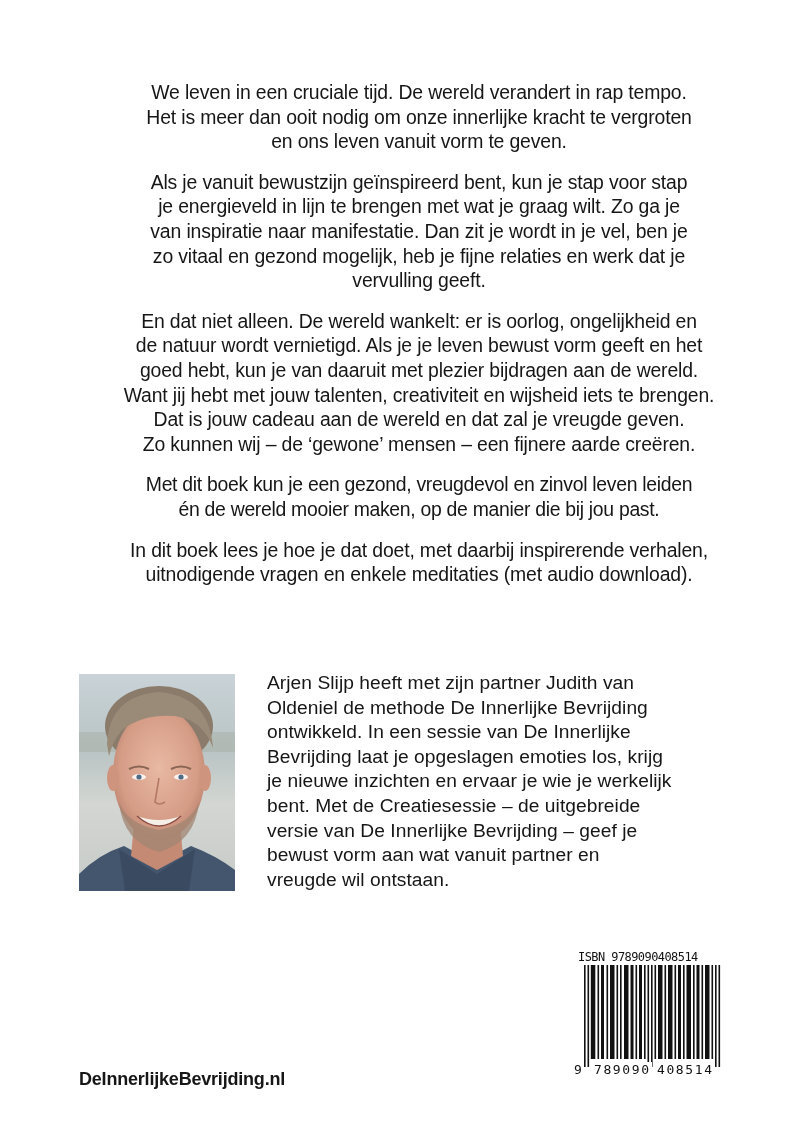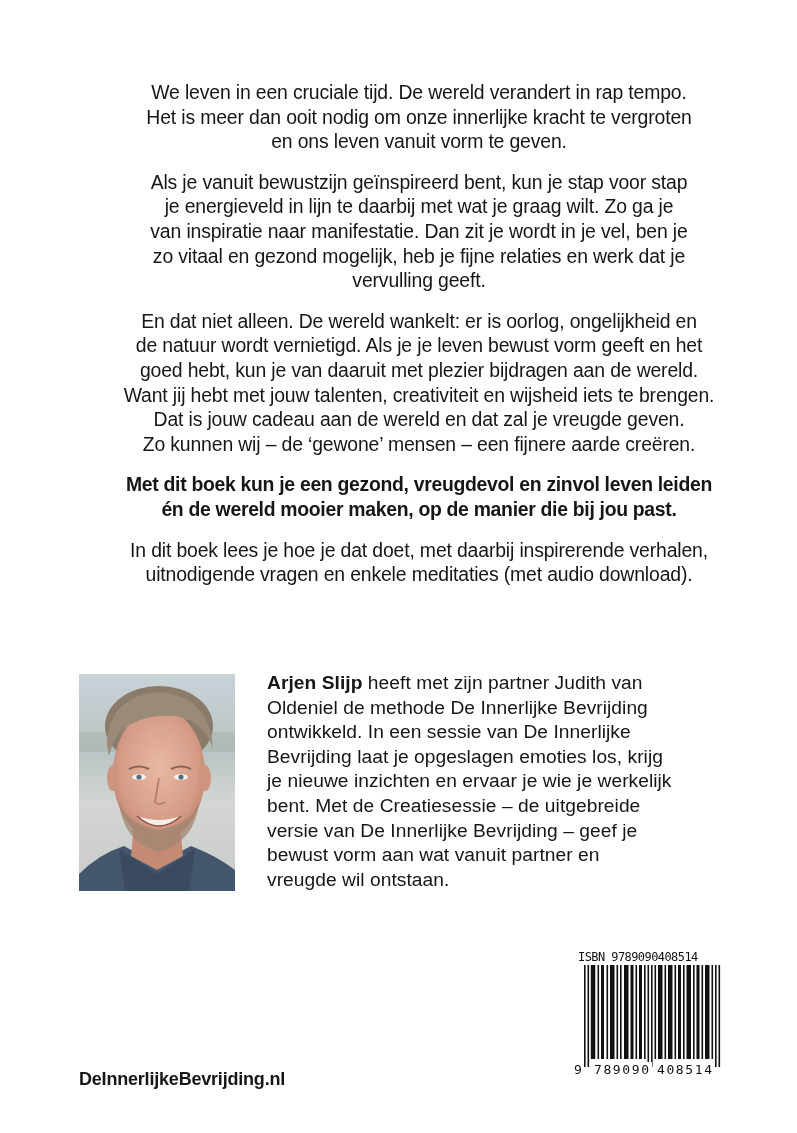--- a/index.html
+++ b/index.html
@@ -1,27 +1,27 @@
 <!DOCTYPE html>
 <html><head>
   <meta charset="utf-8">
   <style>
     html, body { margin: 0; padding: 0; background: #ffffff; }
     body { width: 797px; height: 1133px; position: relative; overflow: hidden;
            font-family: "Liberation Sans", sans-serif; color: #161616; }
     .main-text { position: absolute; left: 79px; top: 80px; width: 680px; text-align: center; }
     .para { font-size: 19.4px; line-height: 24.6px; margin: 0 0 16px 0; letter-spacing: -0.15px; }
     .para .line { display: block; white-space: nowrap; }
-    .para.bold { font-weight: bold; letter-spacing: -0.3px; }
+    .para.bold { font-weight: normal; letter-spacing: -0.3px; }
     .author-photo { position: absolute; left: 79px; top: 674px; width: 156px; height: 217px; overflow: hidden; }
     .author-photo svg { display: block; width: 100%; height: 100%; }
     .bio { position: absolute; left: 267px; top: 671px; width: 470px;
            font-size: 19.2px; line-height: 24.6px; letter-spacing: 0.05px; }
     .bio .line { display: block; white-space: nowrap; }
-    .bio b { font-weight: bold; }
+    .bio b { font-weight: normal; }
     .website { position: absolute; left: 79px; top: 1069px; font-size: 18px; font-weight: bold; letter-spacing: -0.2px; }
     .barcode { position: absolute; left: 576px; top: 928px; width: 150px; height: 130px; margin-top: 21px; }
     .isbn-top { position: absolute; left: 2px; top: 0; font-family: "DejaVu Sans Mono", monospace;
                 font-size: 13px; letter-spacing: -0.6px; transform: scaleX(0.92); transform-origin: left; color: #111; }
     .bars { position: absolute; left: 2px; top: 16px; width: 144px; height: 102px; }
     .bars svg { display: block; width: 100%; height: 100%; }
     .digits { position: absolute; left: 0; top: 113px; width: 150px; font-family: "DejaVu Sans Mono", monospace;
               font-size: 13px; color: #111; }
     .digits span { position: absolute; top: 0; background: #fff; padding: 0 1px; }
   </style>
@@ -29,21 +29,21 @@
 <body>
 
 <div class="main-text">
   <p class="para">
     <span class="line">We leven in een cruciale tijd. De wereld verandert in rap tempo.</span>
     <span class="line">Het is meer dan ooit nodig om onze innerlijke kracht te vergroten</span>
     <span class="line">en ons leven vanuit vorm te geven.</span>
   </p>
   <p class="para">
     <span class="line">Als je vanuit bewustzijn geïnspireerd bent, kun je stap voor stap</span>
-    <span class="line">je energieveld in lijn te daarbij met wat je graag wilt. Zo ga je</span>
+    <span class="line">je energieveld in lijn te brengen met wat je graag wilt. Zo ga je</span>
     <span class="line">van inspiratie naar manifestatie. Dan zit je wordt in je vel, ben je</span>
     <span class="line">zo vitaal en gezond mogelijk, heb je fijne relaties en werk dat je</span>
     <span class="line">vervulling geeft.</span>
   </p>
   <p class="para">
     <span class="line">En dat niet alleen. De wereld wankelt: er is oorlog, ongelijkheid en</span>
     <span class="line">de natuur wordt vernietigd. Als je je leven bewust vorm geeft en het</span>
     <span class="line">goed hebt, kun je van daaruit met plezier bijdragen aan de wereld.</span>
     <span class="line">Want jij hebt met jouw talenten, creativiteit en wijsheid iets te brengen.</span>
     <span class="line">Dat is jouw cadeau aan de wereld en dat zal je vreugde geven.</span>

